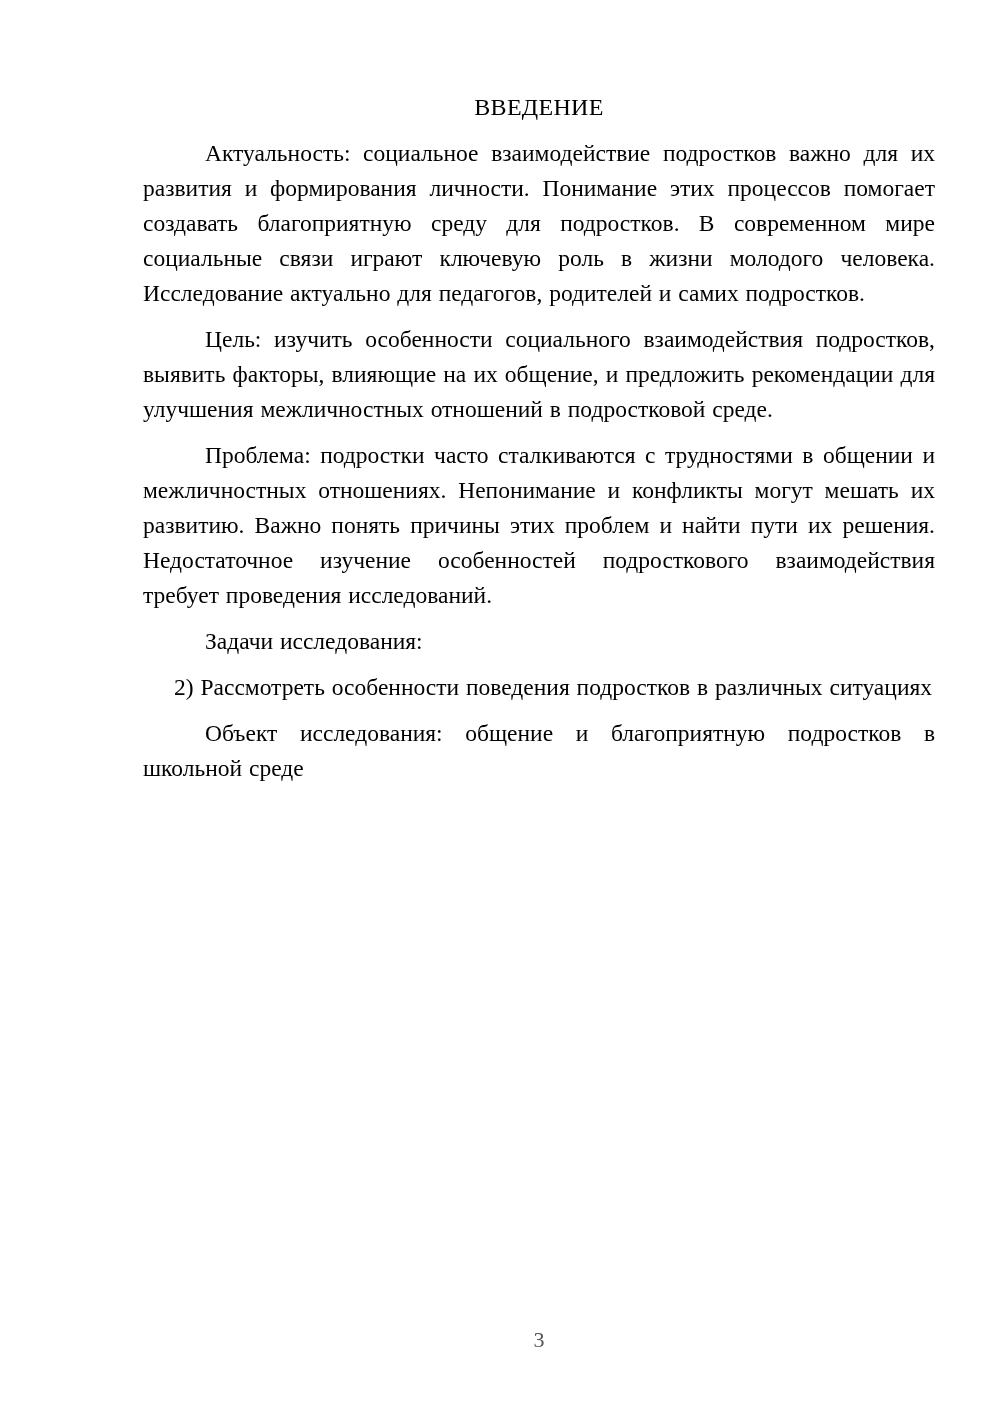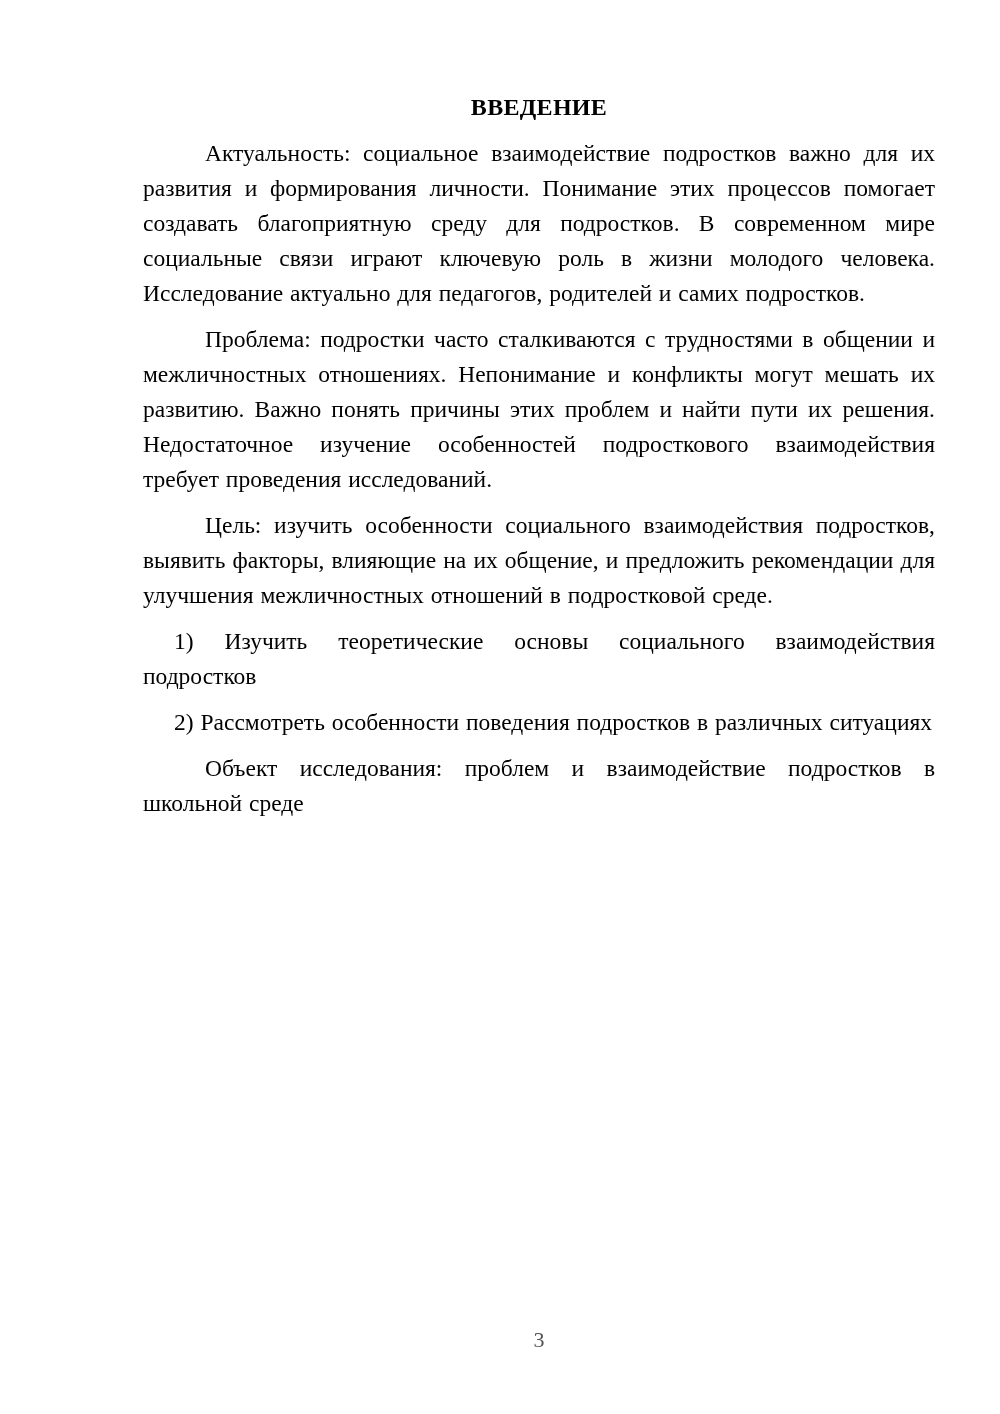--- a/index.html
+++ b/index.html
@@ -19,21 +19,21 @@
     overflow: hidden;
   }
   .content {
     position: absolute;
     left: 143px;
     top: 90px;
     width: 792px;
   }
   .doc-title {
     font-size: 24px;
-    font-weight: bold;
+    font-weight: normal;
     line-height: 35px;
     text-align: center;
     margin: 0 0 11px 0;
     letter-spacing: 0.3px;
   }
   .para {
     font-size: 23.5px;
     line-height: 35px;
     text-align: justify;
     text-align-last: left;
@@ -58,32 +58,32 @@
 </head>
 <body>
 
 <div class="page">
   <div class="content">
 
     <h1 class="doc-title">ВВЕДЕНИЕ</h1>
 
     <p class="para">Актуальность: социальное взаимодействие подростков важно для их развития и формирования личности. Понимание этих процессов помогает создавать благоприятную среду для подростков. В современном мире социальные связи играют ключевую роль в жизни молодого человека. Исследование актуально для педагогов, родителей и самих подростков.</p>
 
+    <p class="para">Цель: изучить особенности социального взаимодействия подростков, выявить факторы, влияющие на их общение, и предложить рекомендации для улучшения межличностных отношений в подростковой среде.</p>
+
     <p class="para">Проблема: подростки часто сталкиваются с трудностями в общении и межличностных отношениях. Непонимание и конфликты могут мешать их развитию. Важно понять причины этих проблем и найти пути их решения. Недостаточное изучение особенностей подросткового взаимодействия требует проведения исследований.</p>
 
-    <p class="para">Цель: изучить особенности социального взаимодействия подростков, выявить факторы, влияющие на их общение, и предложить рекомендации для улучшения межличностных отношений в подростковой среде.</p>
+    <p class="para">Задачи исследования:</p>
 
-
-    <p class="para list-item">1) Изучить теоретические основы социального взаимодействия подростков</p>
 
     <p class="para list-item">2) Рассмотреть особенности поведения подростков в различных ситуациях</p>
 
 
 
 
-    <p class="para">Объект исследования: проблем и взаимодействие подростков в школьной среде</p>
+    <p class="para">Объект исследования: общение и благоприятную подростков в школьной среде</p>
 
 
 
   </div>
 
   <div class="footer">3</div>
 </div>
 
 </body></html>

